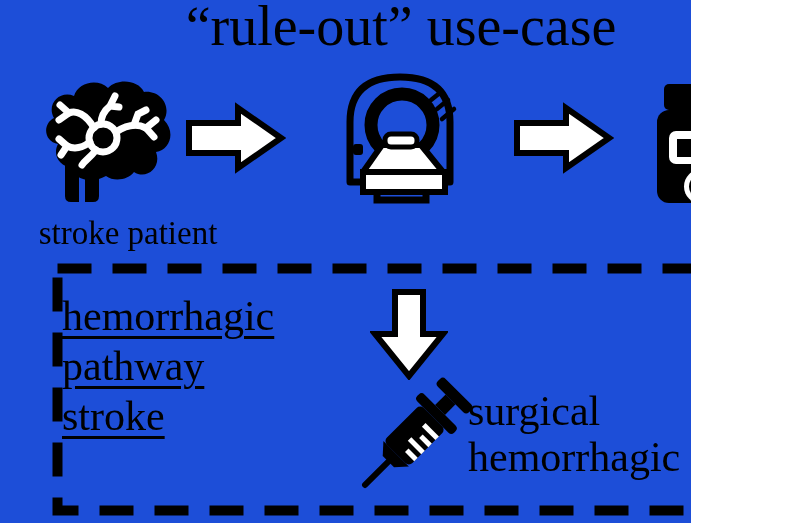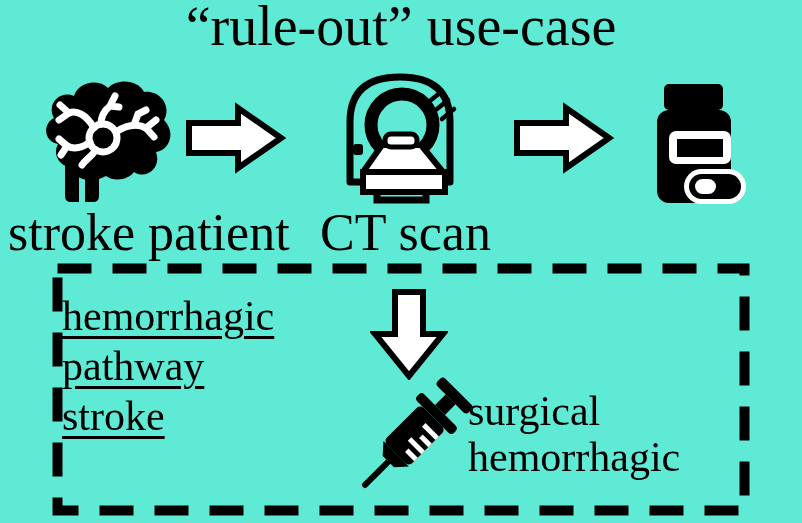--- a/index.html
+++ b/index.html
@@ -1,26 +1,26 @@
 <!DOCTYPE html>
 <html><head>
 <meta charset="utf-8">
 <style>
   html,body{margin:0;padding:0;background:#fff;}
   .canvas{
-    position:relative;width:802px;height:523px;background:#5eead4;
+    position:relative;width:691px;height:523px;background:#1d4ed8;
     font-family:"Liberation Serif","DejaVu Serif",serif;color:#000;overflow:hidden;
   }
   .abs{position:absolute;}
   .title{
     top:-4px;left:0;width:802px;text-align:center;
     font-size:56px;line-height:60px;white-space:nowrap;
   }
   .step-label{
-    top:211px;text-align:center;font-size:52px;line-height:44px;white-space:nowrap;
+    top:211px;text-align:center;font-size:33px;line-height:44px;white-space:nowrap;
   }
   .pathway-text{
     left:62px;top:291px;width:300px;
     font-size:42px;line-height:50px;
   }
   .pathway-text span{
     display:block;text-decoration:underline;
     text-decoration-thickness:3px;text-underline-offset:6px;
   }
   .outcome-text{
@@ -86,21 +86,20 @@
     <rect x="22" y="26" width="43" height="12" fill="#000"></rect>
     <rect x="7" y="30" width="74" height="93" rx="12" fill="#000"></rect>
     <rect x="19" y="51" width="62" height="33" rx="7" fill="#fff"></rect>
     <rect x="27" y="59" width="46" height="18" fill="#000"></rect>
     <rect x="34" y="89" width="62" height="35" rx="17.5" fill="#fff"></rect>
     <rect x="39" y="94" width="52" height="25" rx="12.5" fill="#000"></rect>
     <rect x="45" y="99" width="21" height="15" rx="7.5" fill="#fff"></rect>
   </svg>
 
   <div class="abs step-label" style="left:8px;width:240px;">stroke patient</div>
-  <div class="abs step-label" style="left:320px;width:160px;">CT scan</div>
 
   <svg class="abs" style="left:52px;top:263px;" width="698" height="258" viewBox="0 0 698 258">
     <rect x="5.5" y="5.5" width="687" height="242" fill="none" stroke="#000" stroke-width="10" stroke-dasharray="34 21"></rect>
   </svg>
 
   <div class="abs pathway-text">
     <span>hemorrhagic</span>
     <span>pathway</span>
     <span>stroke</span>
   </div>

